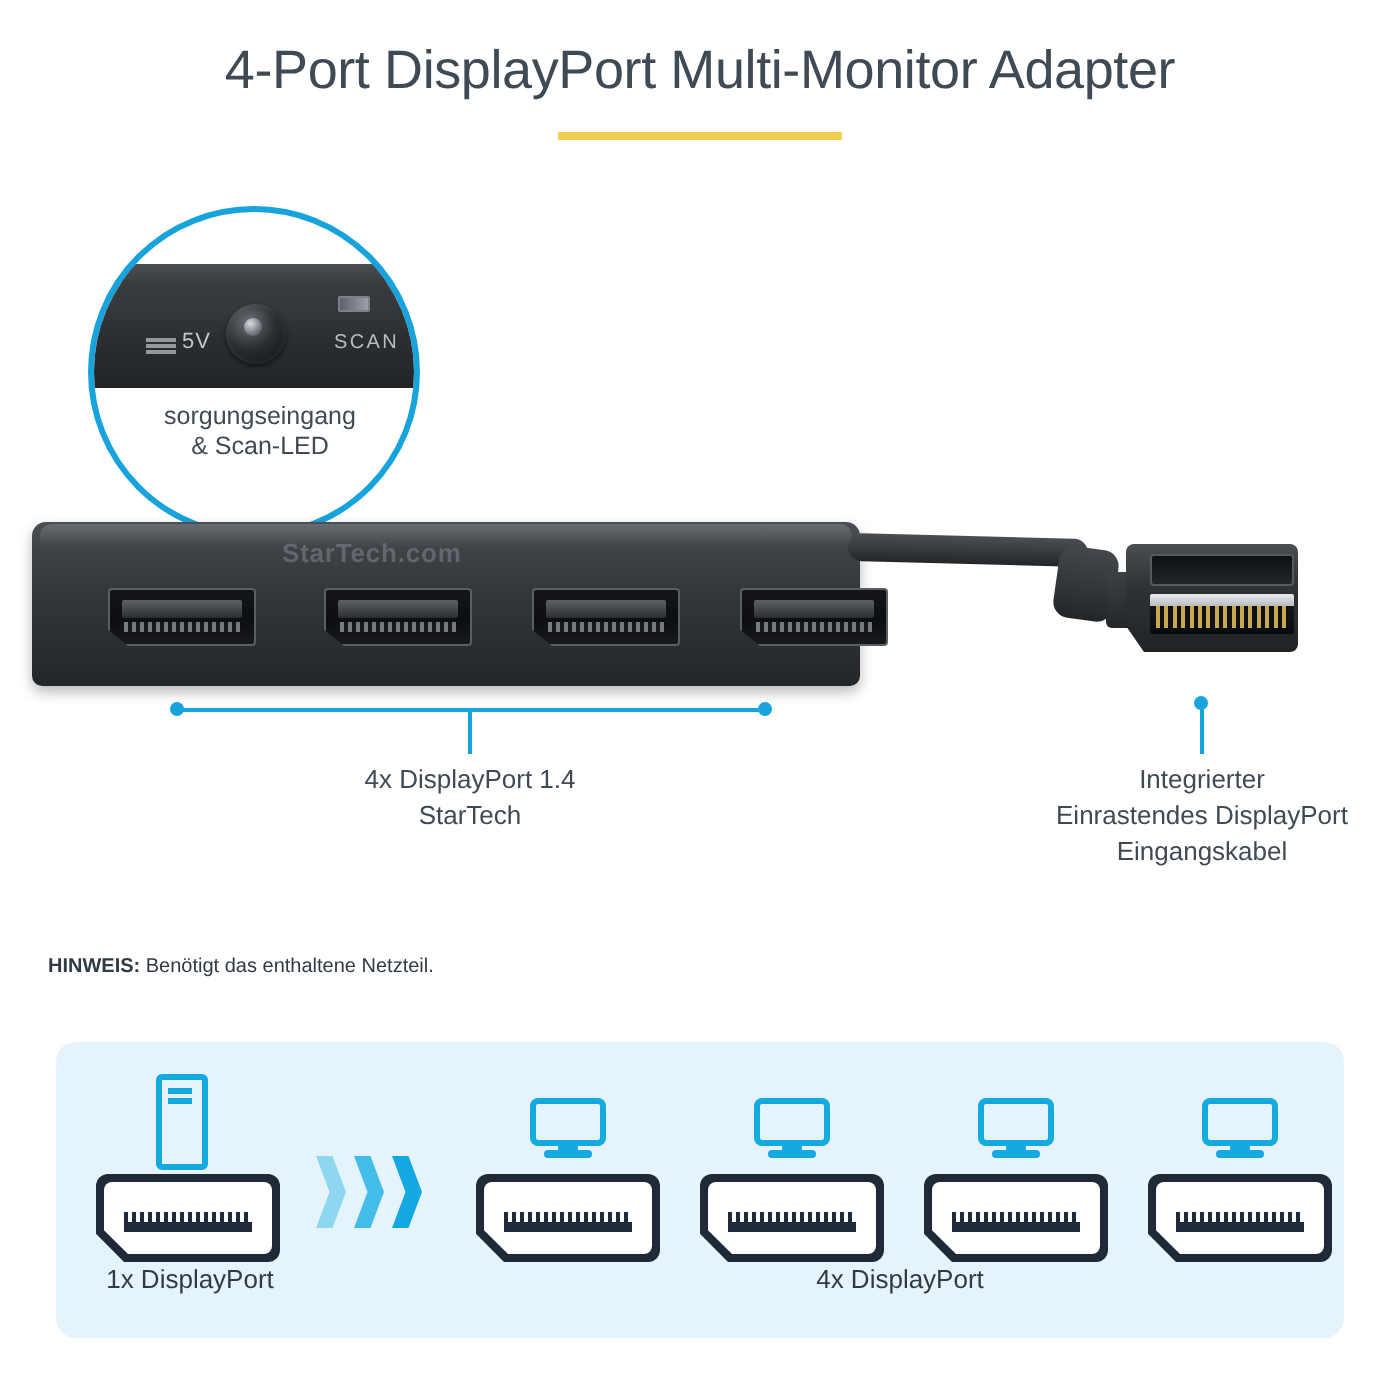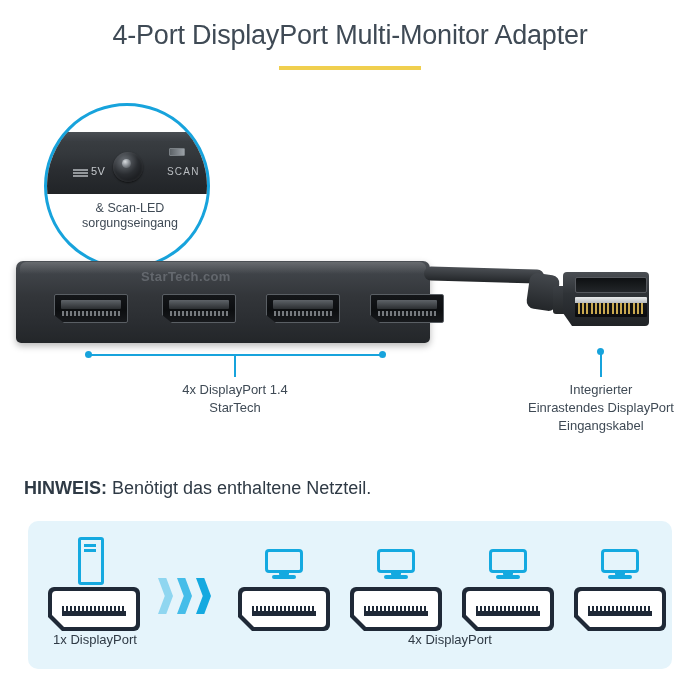--- a/index.html
+++ b/index.html
@@ -242,21 +242,21 @@
     text-align:center; font-size:13px; line-height:18px; color:#3f4a55;
   }
   .cap-right {
     position:absolute; left:470px; top:381px; width:262px;
     text-align:center; font-size:13px; line-height:18px; color:#3f4a55;
   }
 
   
   .note {
     position:absolute; left:24px; top:478px;
-    font-size:18px; color:#2f3a45;
+    font-size:10px; color:#2f3a45;
   }
   .note b { font-weight:700; }
 
   
   .panel {
     position:absolute;
     left:28px; top:521px;
     width:644px; height:148px;
     background:#e5f4fb;
     border-radius:10px;
@@ -350,22 +350,22 @@
 
   <div class="callout">
     <div class="callout-photo">
       <div class="pwr-glyph"></div>
       <div class="lbl-5v">5V</div>
       <div class="dc-jack"></div>
       <div class="led"></div>
       <div class="lbl-scan">SCAN</div>
     </div>
     <div class="callout-caption">
+      <div>sorgungseingang</div>
       <div>&amp; Scan-LED</div>
-      <div>sorgungseingang</div>
     </div>
   </div>
 
   <div class="device">
     <div class="device-top-hl"></div>
     <div class="brand"><span>StarTech</span><span>.com</span></div>
     <div class="dp-port p1">
       <div class="shell"></div>
         <div class="slot"></div>
         <div class="pins"></div>

